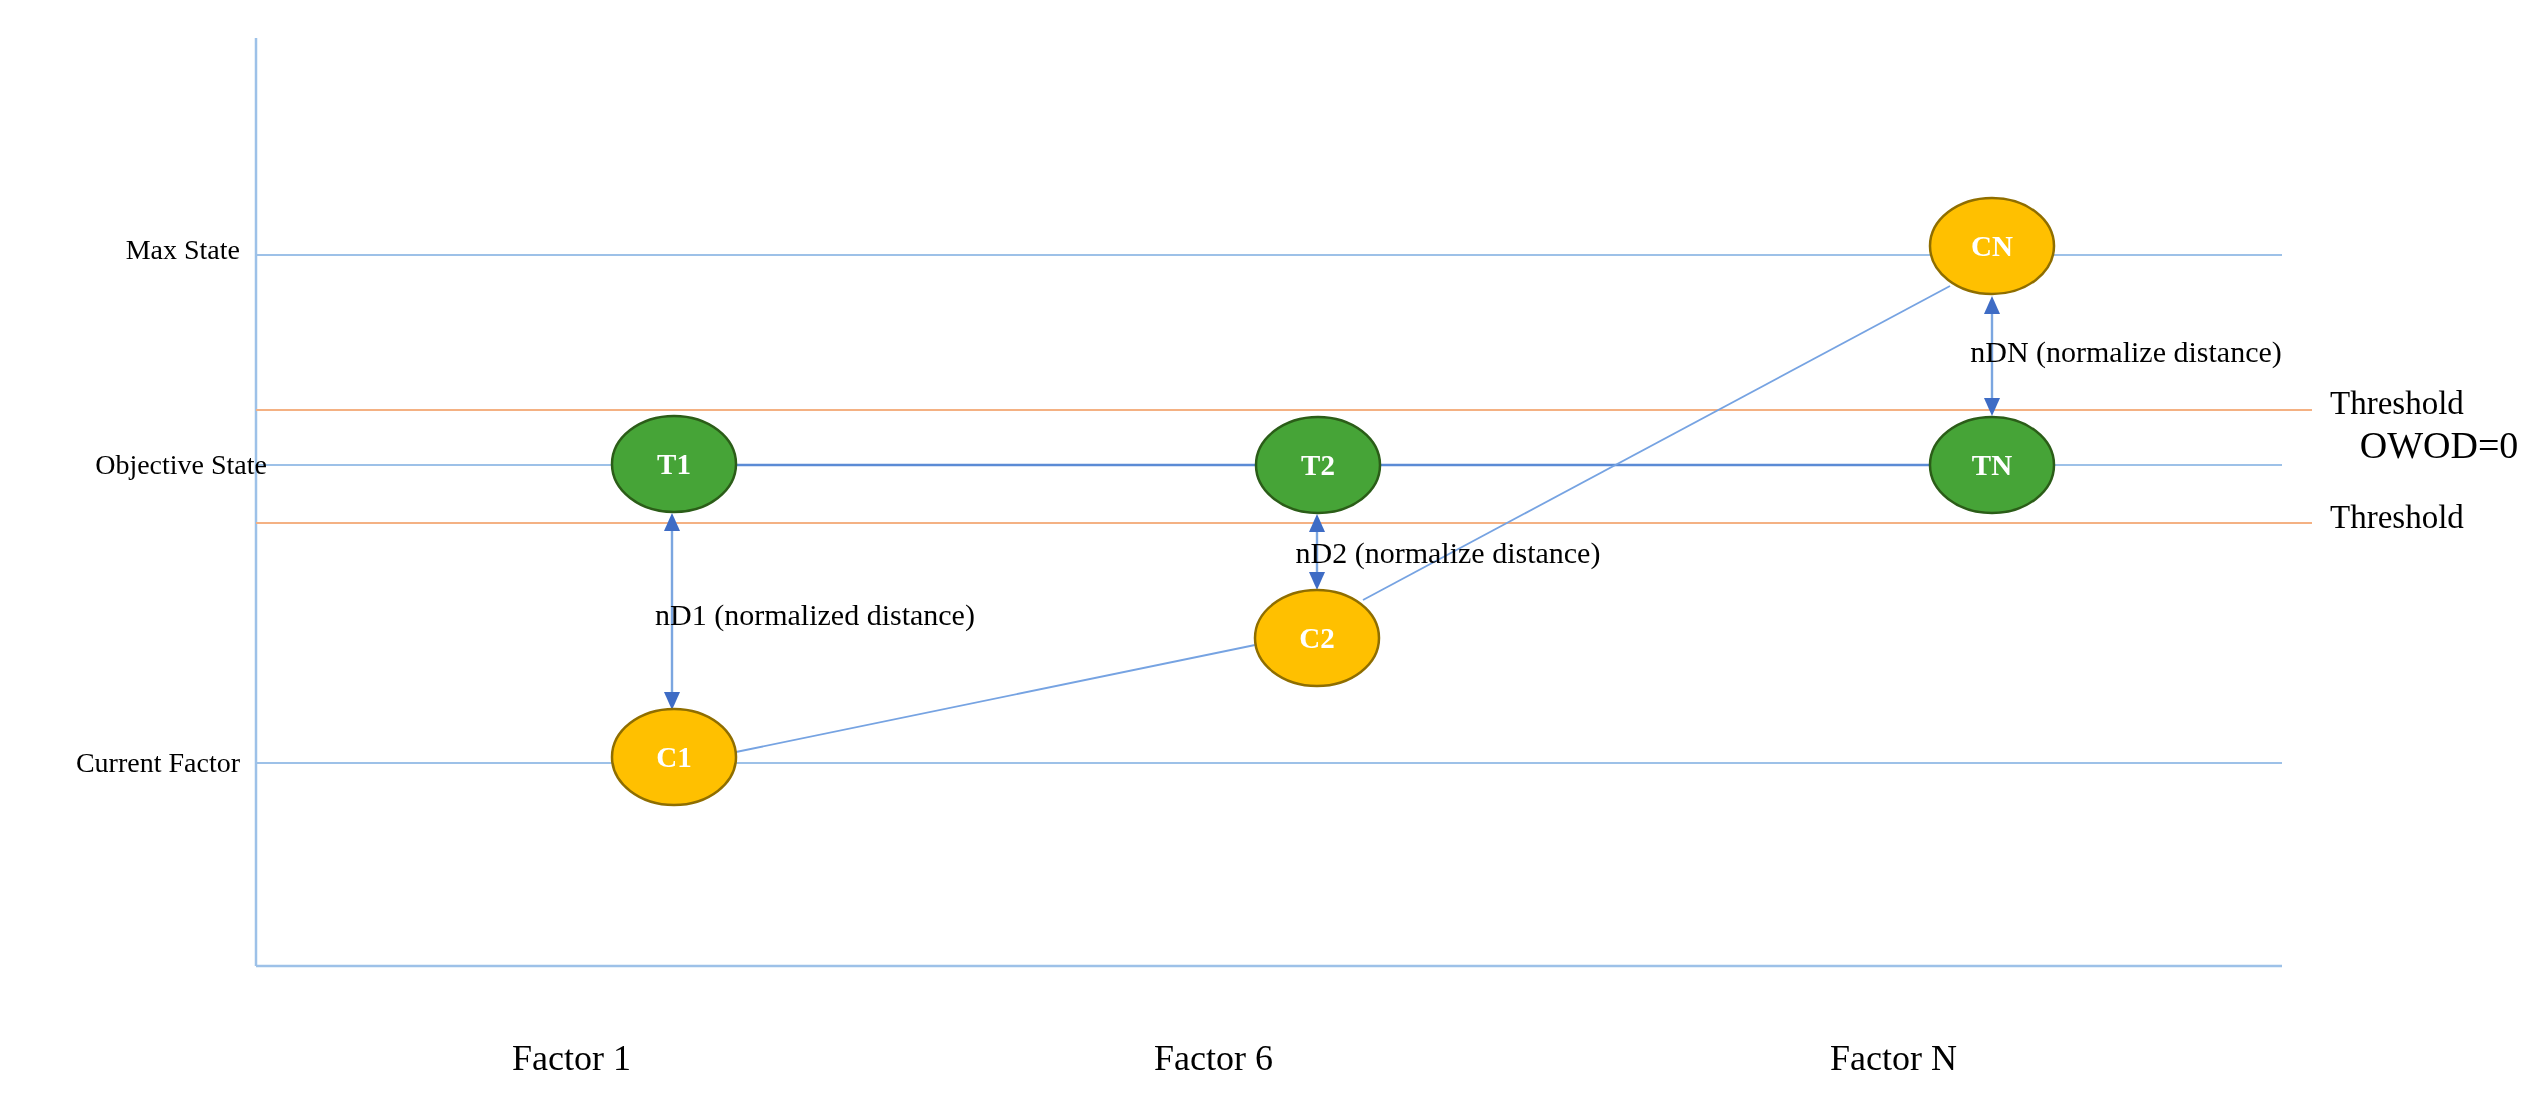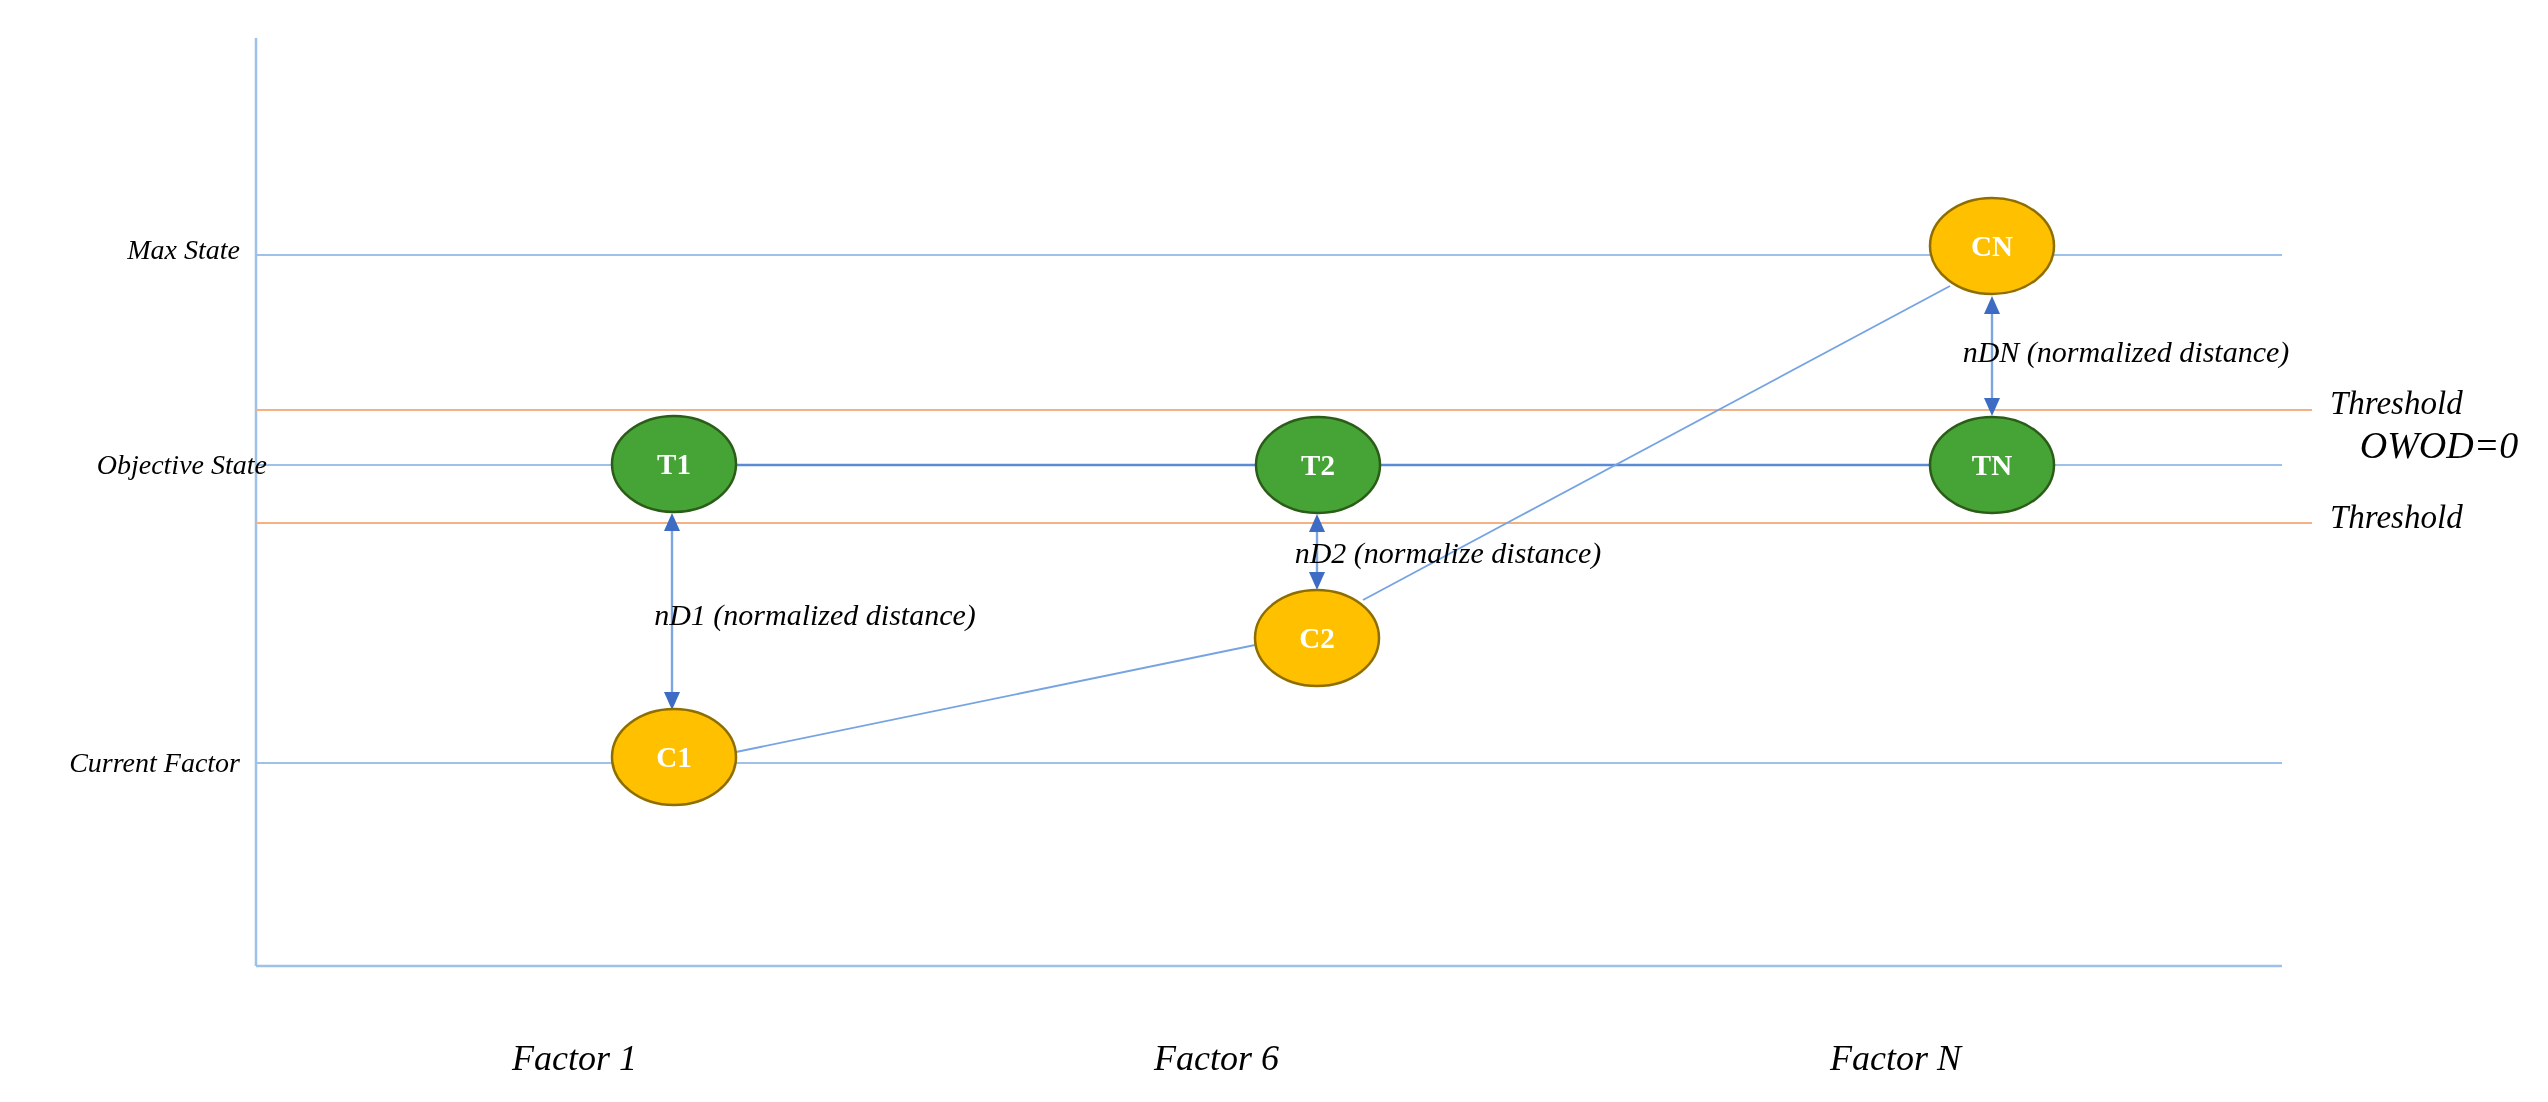--- a/index.html
+++ b/index.html
@@ -18,21 +18,21 @@
   .conn-blue   { stroke:#76A3E2; stroke-width:1.8; fill:none; }
   .arrow-shaft { stroke:#7BA6E0; stroke-width:2.4; fill:none; }
   .arrow-head  { fill:#3E6CC5; stroke:none; }
 
   
   .node-green  { fill:#46A437; stroke:#2B5D18; stroke-width:2.5; }
   .node-yellow { fill:#FFC000; stroke:#8F6E00; stroke-width:2.5; }
   .node-label  { font:700 29px "Liberation Serif","DejaVu Serif",serif; fill:#ffffff; }
 
   
-  .lbl { position:absolute; white-space:nowrap;font-style:italic; }
+  .lbl { position:absolute; white-space:nowrap; }
   .ylab { left:0; width:240px; text-align:right; font-size:28px; line-height:40px; }
   .xlab { width:320px; font-size:36px; line-height:44px; }
   .ann  { width:720px; text-align:center; font-size:30px; line-height:44px; }
   .thr  { left:2330px; font-size:33px; line-height:36px; }
   .owod { left:2330px; width:218px; text-align:center; font-size:38px; line-height:48px; }
 </style>
 </head>
 <body>
 
 <div class="stage">
@@ -102,19 +102,19 @@
   <div class="lbl ylab" style="top:230px;">Max State</div>
   <div class="lbl ylab" style="top:445px;padding-left:27px;">Objective State</div>
   <div class="lbl ylab" style="top:743px;">Current Factor</div>
 
   <div class="lbl xlab" style="left:512px;  top:1036px;">Factor 1</div>
   <div class="lbl xlab" style="left:1154px; top:1036px;">Factor 6</div>
   <div class="lbl xlab" style="left:1830px; top:1036px;">Factor N</div>
 
   <div class="lbl ann" style="left:455px;  top:593px;">nD1 (normalized distance)</div>
   <div class="lbl ann" style="left:1088px; top:531px;text-align:center;">nD2 (normalize distance)</div>
-  <div class="lbl ann" style="left:1766px; top:330px;">nDN (normalized distance)</div>
+  <div class="lbl ann" style="left:1766px; top:330px;">nDN (normalize distance)</div>
 
   <div class="lbl thr" style="top:385px;">Threshold</div>
   <div class="lbl owod" style="top:421px;">OWOD=0</div>
   <div class="lbl thr" style="top:499px;">Threshold</div>
 
 </div>
 
 </body></html>

